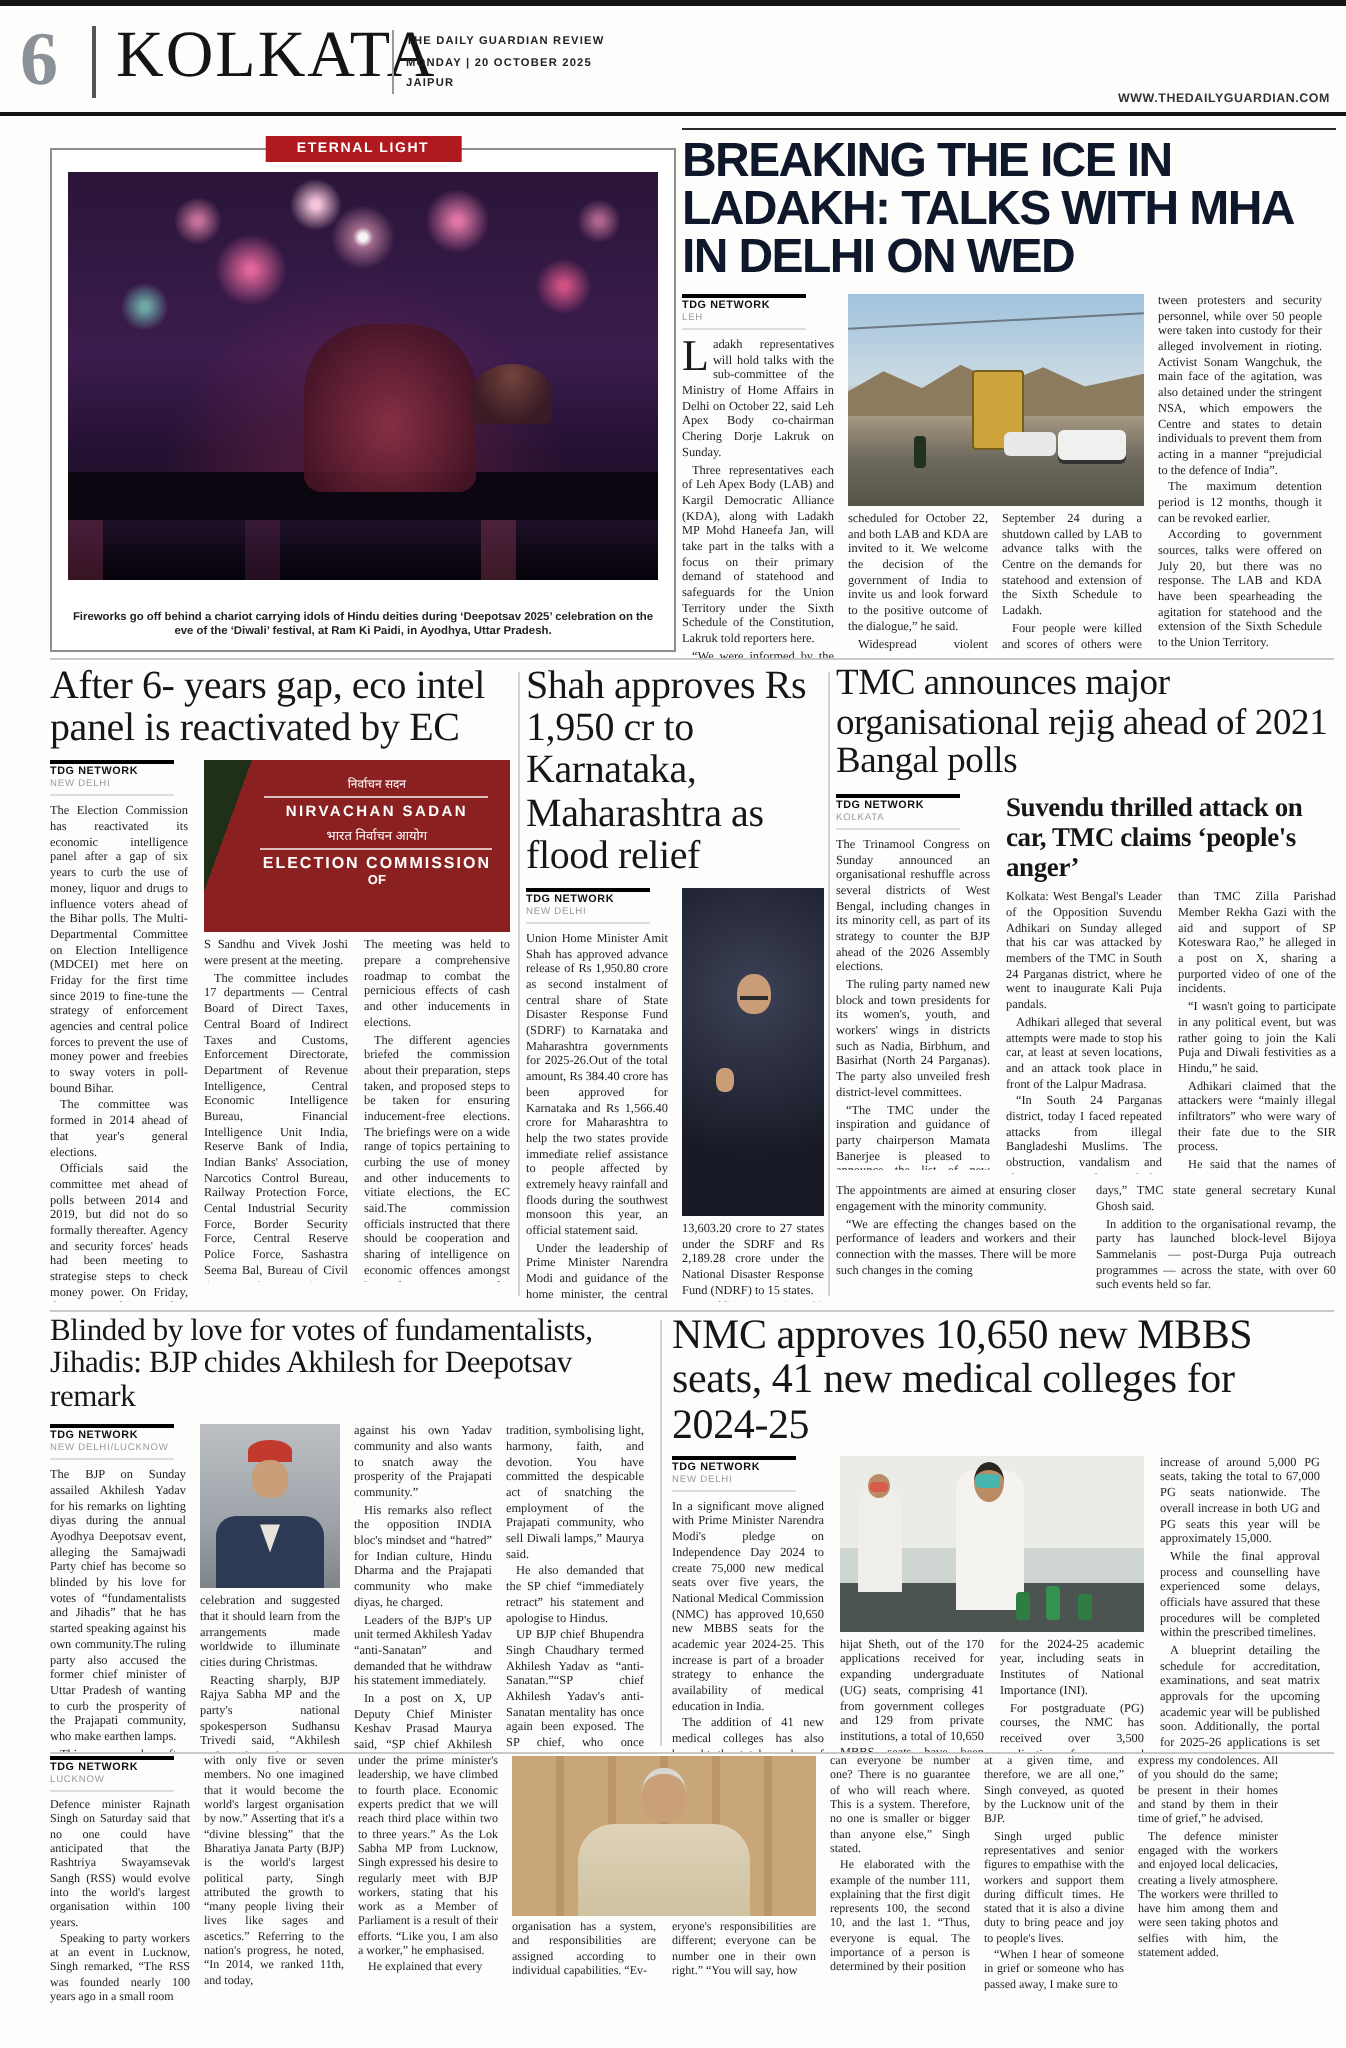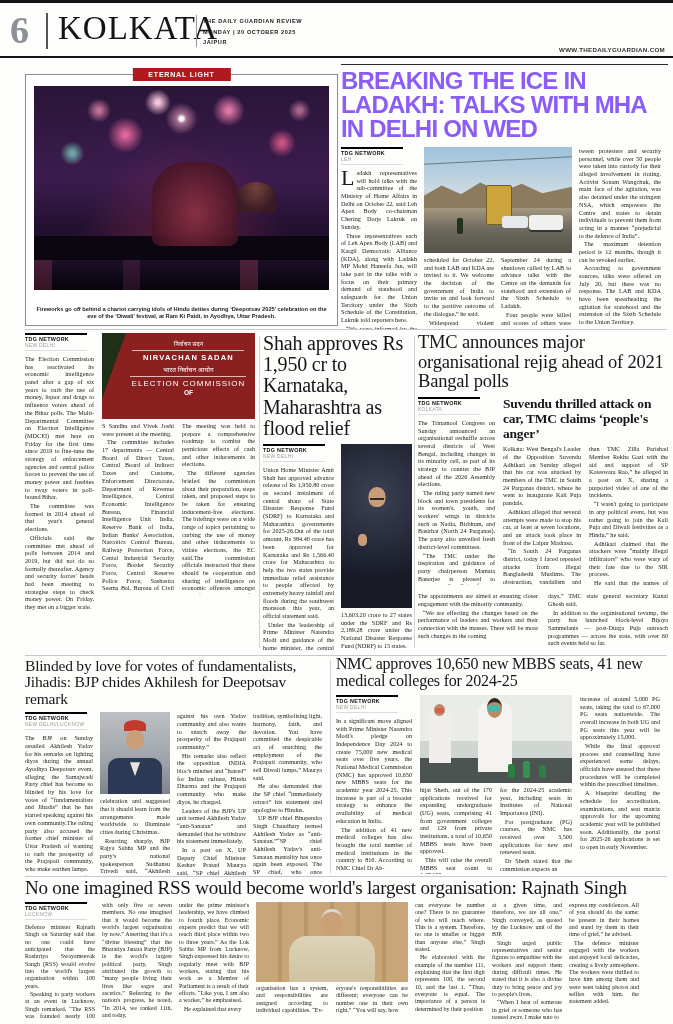--- a/index.html
+++ b/index.html
@@ -9,21 +9,21 @@
   .toprule{position:absolute;top:0;left:0;right:0;height:3px;background:#141414}
   .hdr{position:absolute;top:3px;left:0;right:0;height:53px;border-bottom:2px solid #141414}
   .pageno{position:absolute;left:10px;top:5px;font-size:38px;font-weight:bold;color:#8b9197;font-family:"Liberation Serif",serif}
   .hvline{position:absolute;left:46px;top:10px;width:2px;height:36px;background:#555}
   .sectitle{position:absolute;left:58px;top:7px;font-size:33px;letter-spacing:1px;color:#141414;font-family:"Liberation Serif",serif}
   .hvline2{position:absolute;left:196px;top:12px;width:1px;height:32px;background:#999}
   .mast{position:absolute;left:203px;top:13px;font-family:"Liberation Sans",sans-serif;font-size:5.6px;font-weight:bold;letter-spacing:.6px;line-height:1.9;color:#222}
   .website{position:absolute;right:8px;bottom:3px;font-family:"Liberation Sans",sans-serif;font-size:6.2px;font-weight:bold;color:#333;letter-spacing:.3px}
   
   .art{position:absolute;overflow:hidden}
-  .hl-sans{font-family:"Liberation Sans",sans-serif;font-weight:700;letter-spacing:-.8px;line-height:1.0;color:#8b5cf6;margin:0 0 6px}
+  .hl-sans{font-family:"Liberation Sans",sans-serif;font-weight:700;letter-spacing:-.8px;line-height:1.0;color:#0f172a;margin:0 0 6px}
   .hl-serif{font-family:"Liberation Serif",serif;font-weight:400;line-height:1.06;color:#161616;margin:0 0 5px;letter-spacing:-.2px}
   .byline{width:62px;border-top:2px solid #000;padding-top:1px;margin-bottom:4px}
   .byline .net{font-family:"Liberation Sans",sans-serif;font-size:5.4px;font-weight:bold;letter-spacing:.3px;color:#111}
   .byline .loc{font-family:"Liberation Sans",sans-serif;font-size:4.8px;color:#9a9a9a;letter-spacing:.4px;border-bottom:1px solid #ddd;padding:1px 0 2px}
   .cols{display:flex}
   .col{overflow:hidden}
   .col p{margin:0 0 1px;font-size:6.2px;line-height:1.24;text-align:justify;text-indent:5px}
   .col p:first-child{text-indent:0}
   .dc p:first-child::first-letter{float:left;font-size:22px;line-height:17px;padding-right:2px}
   .ph{position:relative;overflow:hidden}
@@ -64,21 +64,21 @@
   .leh-fig{position:absolute;left:22%;bottom:18%;width:6px;height:16px;background:#23321f;border-radius:2px}
   .leh-wire{position:absolute;top:12%;left:0;right:0;height:1px;background:rgba(40,40,40,.5);transform:rotate(-3deg)}
   
   .art-ec{left:25px;top:333px;width:233px;height:318px}
   .art-ec .hl-serif{font-size:20px;width:232px}
   .ph-ec{width:153px;height:86px;background:linear-gradient(110deg,#203018 0 13%,#8a201f 13%)}
   .ec-sign{position:absolute;left:16%;top:5%;right:3%;bottom:4%;color:#fff;text-align:center;font-family:"Liberation Sans",sans-serif}
   .ec-sign .h1{font-size:6px;margin-top:3px}
   .ec-sign .l1{font-size:7.5px;font-weight:bold;letter-spacing:1.2px;border-top:1px solid rgba(255,255,255,.7);margin:2px 6px 0;padding-top:2px}
   .ec-sign .h2{font-size:6.5px;margin-top:3px}
-  .ec-sign .l2{font-size:8px;font-weight:normal;letter-spacing:1px;border-top:1px solid rgba(255,255,255,.7);margin:2px 4px 0;padding-top:2px}
+  .ec-sign .l2{font-size:8px;font-weight:bold;letter-spacing:1px;border-top:1px solid rgba(255,255,255,.7);margin:2px 4px 0;padding-top:2px}
   .ec-sign .l3{font-size:6.5px;font-weight:bold;margin-top:1px}
   
   .art-shah{left:263px;top:333px;width:149px;height:318px}
   .art-shah .hl-serif{font-size:20px}
   .ph-shah{width:71px;height:164px;background:radial-gradient(circle at 50% 32%,#3c4156,#171a25 72%)}
   .shah-head{position:absolute;left:50%;top:26%;transform:translateX(-50%);width:17px;height:20px;background:#c89d78;border-radius:48% 48% 44% 44%}
   .shah-specs{position:absolute;left:50%;top:33%;transform:translateX(-50%);width:14px;height:2px;background:#2c2c2c}
   .shah-body{position:absolute;left:50%;bottom:0;transform:translateX(-50%);width:52px;height:58px;border-radius:14px 14px 0 0;
      background:linear-gradient(90deg,#ece6d8 0 26%,#dd7a2e 26% 40%,#f0ead d 40%,#efe8da 40% 58%,#dd7a2e 58% 74%,#ece6d8 74%)}
   .shah-hand{position:absolute;left:24%;bottom:38%;width:9px;height:12px;background:#c89d78;border-radius:40%}
@@ -89,21 +89,21 @@
   
   .art-blind{left:25px;top:658px;width:301px;height:218px}
   .art-blind .hl-serif{font-size:15.5px}
   .ph-akh{width:70px;height:82px;background:linear-gradient(180deg,#bcc0c4 0%,#9da3a9 60%,#7e848a 100%)}
   .akh-cap{position:absolute;left:50%;top:10%;transform:translateX(-50%);width:22px;height:11px;background:#c13a2d;border-radius:50% 50% 0 0}
   .akh-face{position:absolute;left:50%;top:22%;transform:translateX(-50%);width:18px;height:19px;background:#c99e79;border-radius:46% 46% 42% 42%}
   .akh-body{position:absolute;left:50%;bottom:0;transform:translateX(-50%);width:54px;height:36px;background:#2c3a55;border-radius:10px 10px 0 0}
   .akh-shirt{position:absolute;left:50%;bottom:18px;transform:translateX(-50%);width:10px;height:14px;background:#e8e4dc;clip-path:polygon(0 0,100% 0,50% 100%)}
   
   .art-nmc{left:336px;top:656px;width:332px;height:220px}
-  .art-nmc .hl-serif{font-size:16px}
+  .art-nmc .hl-serif{font-size:21px}
   .ph-lab{width:152px;height:88px;background:linear-gradient(180deg,#e9ece7 0 52%,#cfd6d1 52% 72%,#4c5451 72% 100%)}
   .lab-f2{position:absolute;left:38%;top:8%;width:34px;height:70px;background:#f4f3ef;border-radius:10px 10px 0 0}
   .lab-h2{position:absolute;left:44%;top:4%;width:15px;height:16px;background:#b98c66;border-radius:50%;border-top:4px solid #2c2620}
   .lab-m2{position:absolute;left:45%;top:11%;width:12px;height:7px;background:#49b6ae;border-radius:2px}
   .lab-f1{position:absolute;left:6%;top:18%;width:22px;height:52px;background:#efeeea;border-radius:8px 8px 0 0}
   .lab-h1{position:absolute;left:9%;top:10%;width:11px;height:12px;background:#b98c66;border-radius:50%}
   .lab-m1{position:absolute;left:10%;top:15%;width:9px;height:5px;background:#d85c4e;border-radius:2px}
   .lab-b1{position:absolute;bottom:6%;left:58%;width:7px;height:14px;background:#2e7d43;border-radius:2px}
   .lab-b2{position:absolute;bottom:6%;left:68%;width:7px;height:17px;background:#35914e;border-radius:2px}
   .lab-b3{position:absolute;bottom:6%;left:78%;width:7px;height:13px;background:#2e7d43;border-radius:2px}
@@ -186,20 +186,21 @@
           <p>tween protesters and security personnel, while over 50 people were taken into custody for their alleged involvement in rioting. Activist Sonam Wangchuk, the main face of the agitation, was also detained under the stringent NSA, which empowers the Centre and states to detain individuals to prevent them from acting in a manner “prejudicial to the defence of India”.</p>
           <p>The maximum detention period is 12 months, though it can be revoked earlier.</p>
           <p>According to government sources, talks were offered on July 20, but there was no response. The LAB and KDA have been spearheading the agitation for statehood and the extension of the Sixth Schedule to the Union Territory.</p>
         </div>
     </div>
   </div>
 
   <div class="rule-h" style="top:329px"></div>
 
   <div class="art art-ec">
+    <h2 class="hl-serif">After 6- years gap, eco intel panel is reactivated by EC</h2>
     <div class="cols" style="gap:8px">
       <div class="col" style="width:69px">
         <div class="byline">
           <div class="net">TDG NETWORK</div>
           <div class="loc">NEW DELHI</div>
         </div>
         <div class="col">
             <p>The Election Commission has reactivated its economic intelligence panel after a gap of six years to curb the use of money, liquor and drugs to influence voters ahead of the Bihar polls. The Multi-Departmental Committee on Election Intelligence (MDCEI) met here on Friday for the first time since 2019 to fine-tune the strategy of enforcement agencies and central police forces to prevent the use of money power and freebies to sway voters in poll-bound Bihar.</p>
             <p>The committee was formed in 2014 ahead of that year's general elections.</p>
             <p>Officials said the committee met ahead of polls between 2014 and 2019, but did not do so formally thereafter. Agency and security forces' heads had been meeting to strategise steps to check money power. On Friday, they met on a bigger scale.</p>
@@ -388,21 +389,20 @@
           <p>increase of around 5,000 PG seats, taking the total to 67,000 PG seats nationwide. The overall increase in both UG and PG seats this year will be approximately 15,000.</p>
           <p>While the final approval process and counselling have experienced some delays, officials have assured that these procedures will be completed within the prescribed timelines.</p>
           <p>A blueprint detailing the schedule for accreditation, examinations, and seat matrix approvals for the upcoming academic year will be published soon. Additionally, the portal for 2025-26 applications is set to open in early November.</p>
         </div>
     </div>
   </div>
 
   <div class="rule-h" style="top:876px"></div>
 
   <div class="art art-rss">
-    <h2 class="hl-serif">No one imagined RSS would become world's largest organisation: Rajnath Singh</h2>
     <div class="cols" style="gap:7px">
       <div class="col" style="width:70px">
         <div class="byline">
           <div class="net">TDG NETWORK</div>
           <div class="loc">LUCKNOW</div>
         </div>
         <div class="col">
             <p>Defence minister Rajnath Singh on Saturday said that no one could have anticipated that the Rashtriya Swayamsevak Sangh (RSS) would evolve into the world's largest organisation within 100 years.</p>
             <p>Speaking to party workers at an event in Lucknow, Singh remarked, “The RSS was founded nearly 100 years ago in a small room</p>
           </div>

